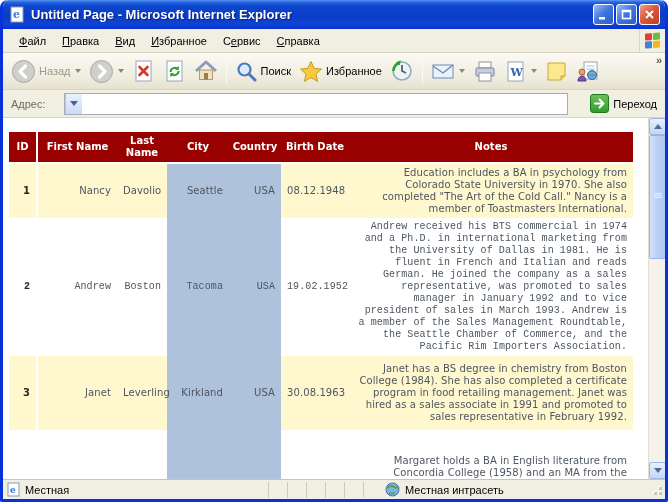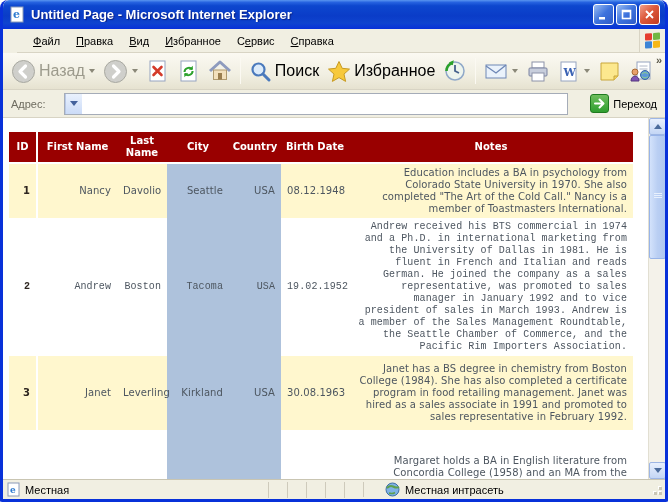--- a/index.html
+++ b/index.html
@@ -31,36 +31,35 @@
     display:flex; align-items:center; justify-content:center;
   }
   .tb-btn.blue{ background:linear-gradient(135deg,#9CBEF2 0%,#3E73DD 50%,#2F5BC8 100%); }
   .tb-btn.red{ background:linear-gradient(135deg,#F0A08C 0%,#DD5A3C 45%,var(--close-button-red,#C13A20) 100%); }
   
   .menubar{
     height:24px; background:#F1EFE2;
     display:flex; align-items:center;
     border-bottom:1px solid #D8D4C4;
     padding-left:8px;
-    margin-left:14px;
   }
   .menu-item{ font-size:11px; color:#000; padding:4px 8px; cursor:default; }
   .menu-item .u{ text-decoration:underline; }
   .menu-logo{ margin-left:auto; width:26px; height:23px; display:flex; align-items:center; justify-content:center; border-left:1px solid #D8D4C4; }
   .winflag{ width:16px; height:16px; display:grid; grid-template-columns:7px 7px; grid-template-rows:7px 7px; gap:1px; transform:skewY(-4deg); }
   .winflag i{ display:block; border-radius:1px; }
   
   .toolbar{
     height:37px; background:linear-gradient(180deg,#FBF9F2 0%,#F1EFE2 60%,#E6E2D0 100%);
     display:flex; align-items:center; padding:0 4px;
     border-bottom:1px solid #D8D4C4;
     position:relative;
   }
   .t-btn{ display:flex; align-items:center; gap:3px; padding:2px 4px; border-radius:3px; }
-  .t-label{ font-size:16px; color:#000; white-space:nowrap; }
+  .t-label{ font-size:11px; color:#000; white-space:nowrap; }
   .t-label.disabled{ color:#9C9A8C; }
   .drop-arrow{ width:0; height:0; border-left:3px solid transparent; border-right:3px solid transparent; border-top:4px solid #8A8878; margin-left:1px; }
   .t-sep{ width:1px; height:26px; background:#C9C5B2; border-right:1px solid #FBF9F2; margin:0 4px; }
   .overflow-chevron{ position:absolute; right:3px; top:1px; font-size:11px; font-weight:bold; color:#5A5848; }
   
   .addressbar{
     height:28px; background:#F1EFE2; display:flex; align-items:center;
     padding:0 4px 0 8px; border-bottom:1px solid #D8D4C4; gap:18px;
   }
   .addr-label{ font-size:11px; color:#6E6C60; }

